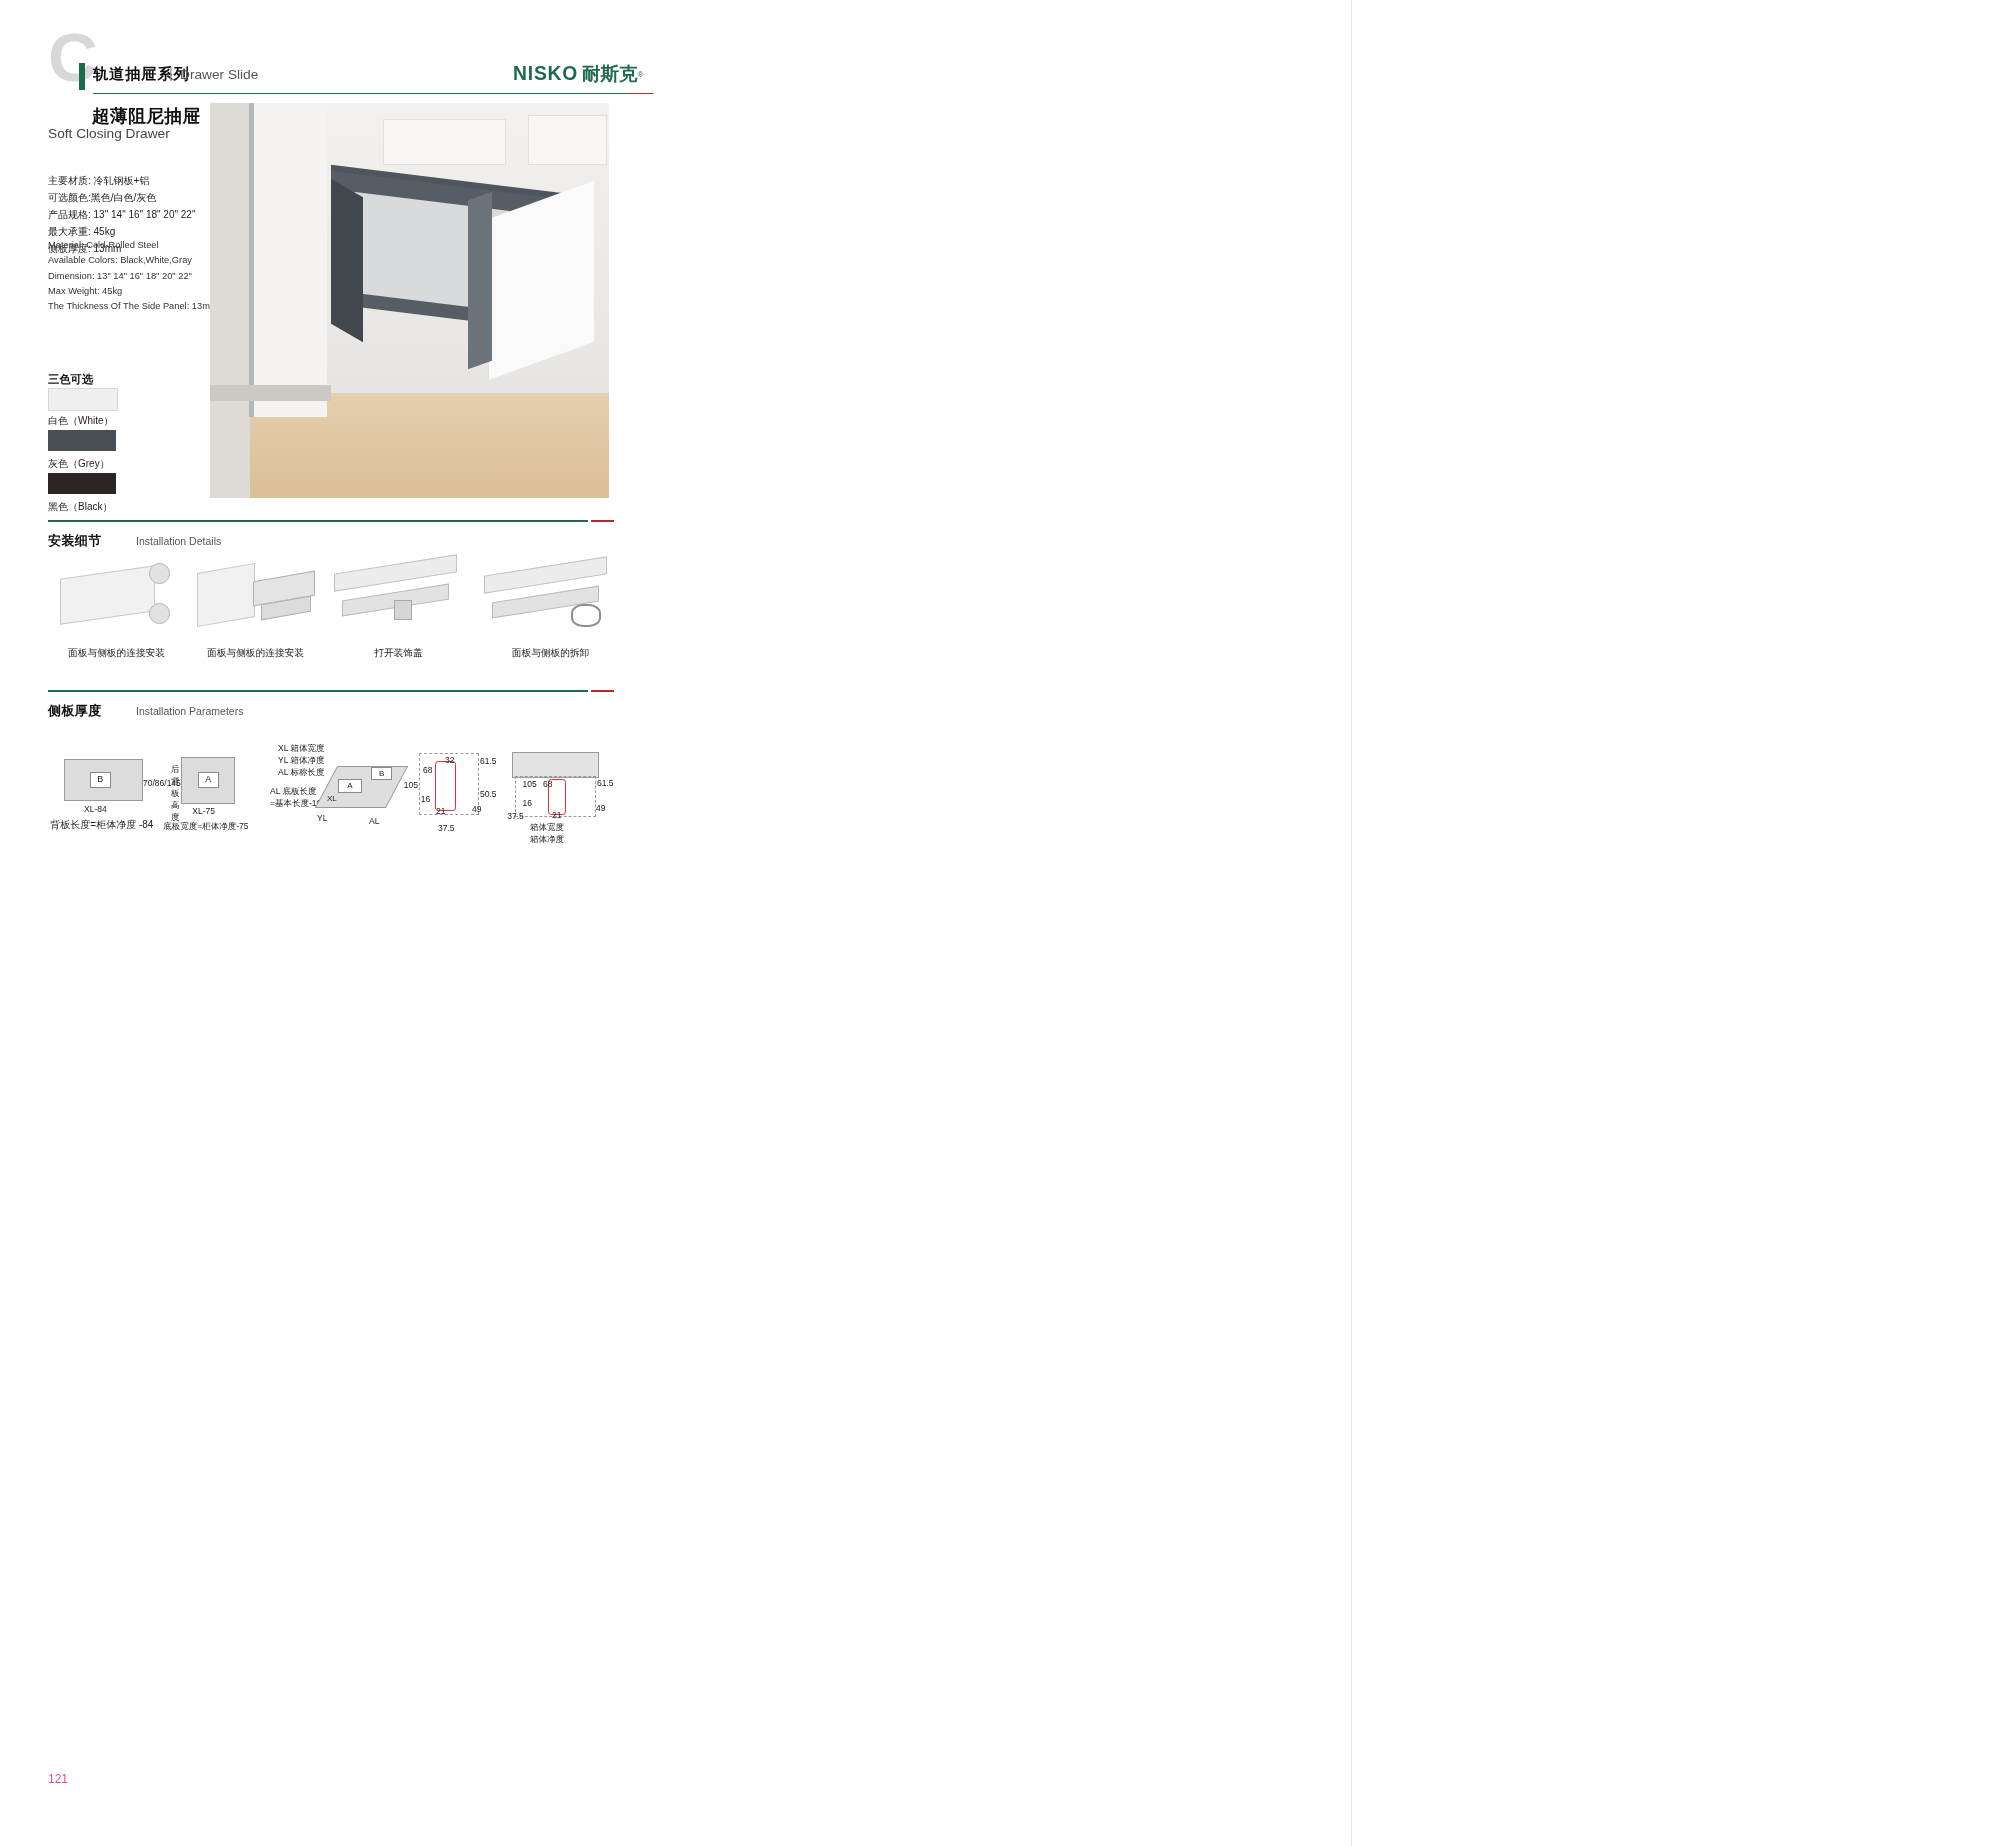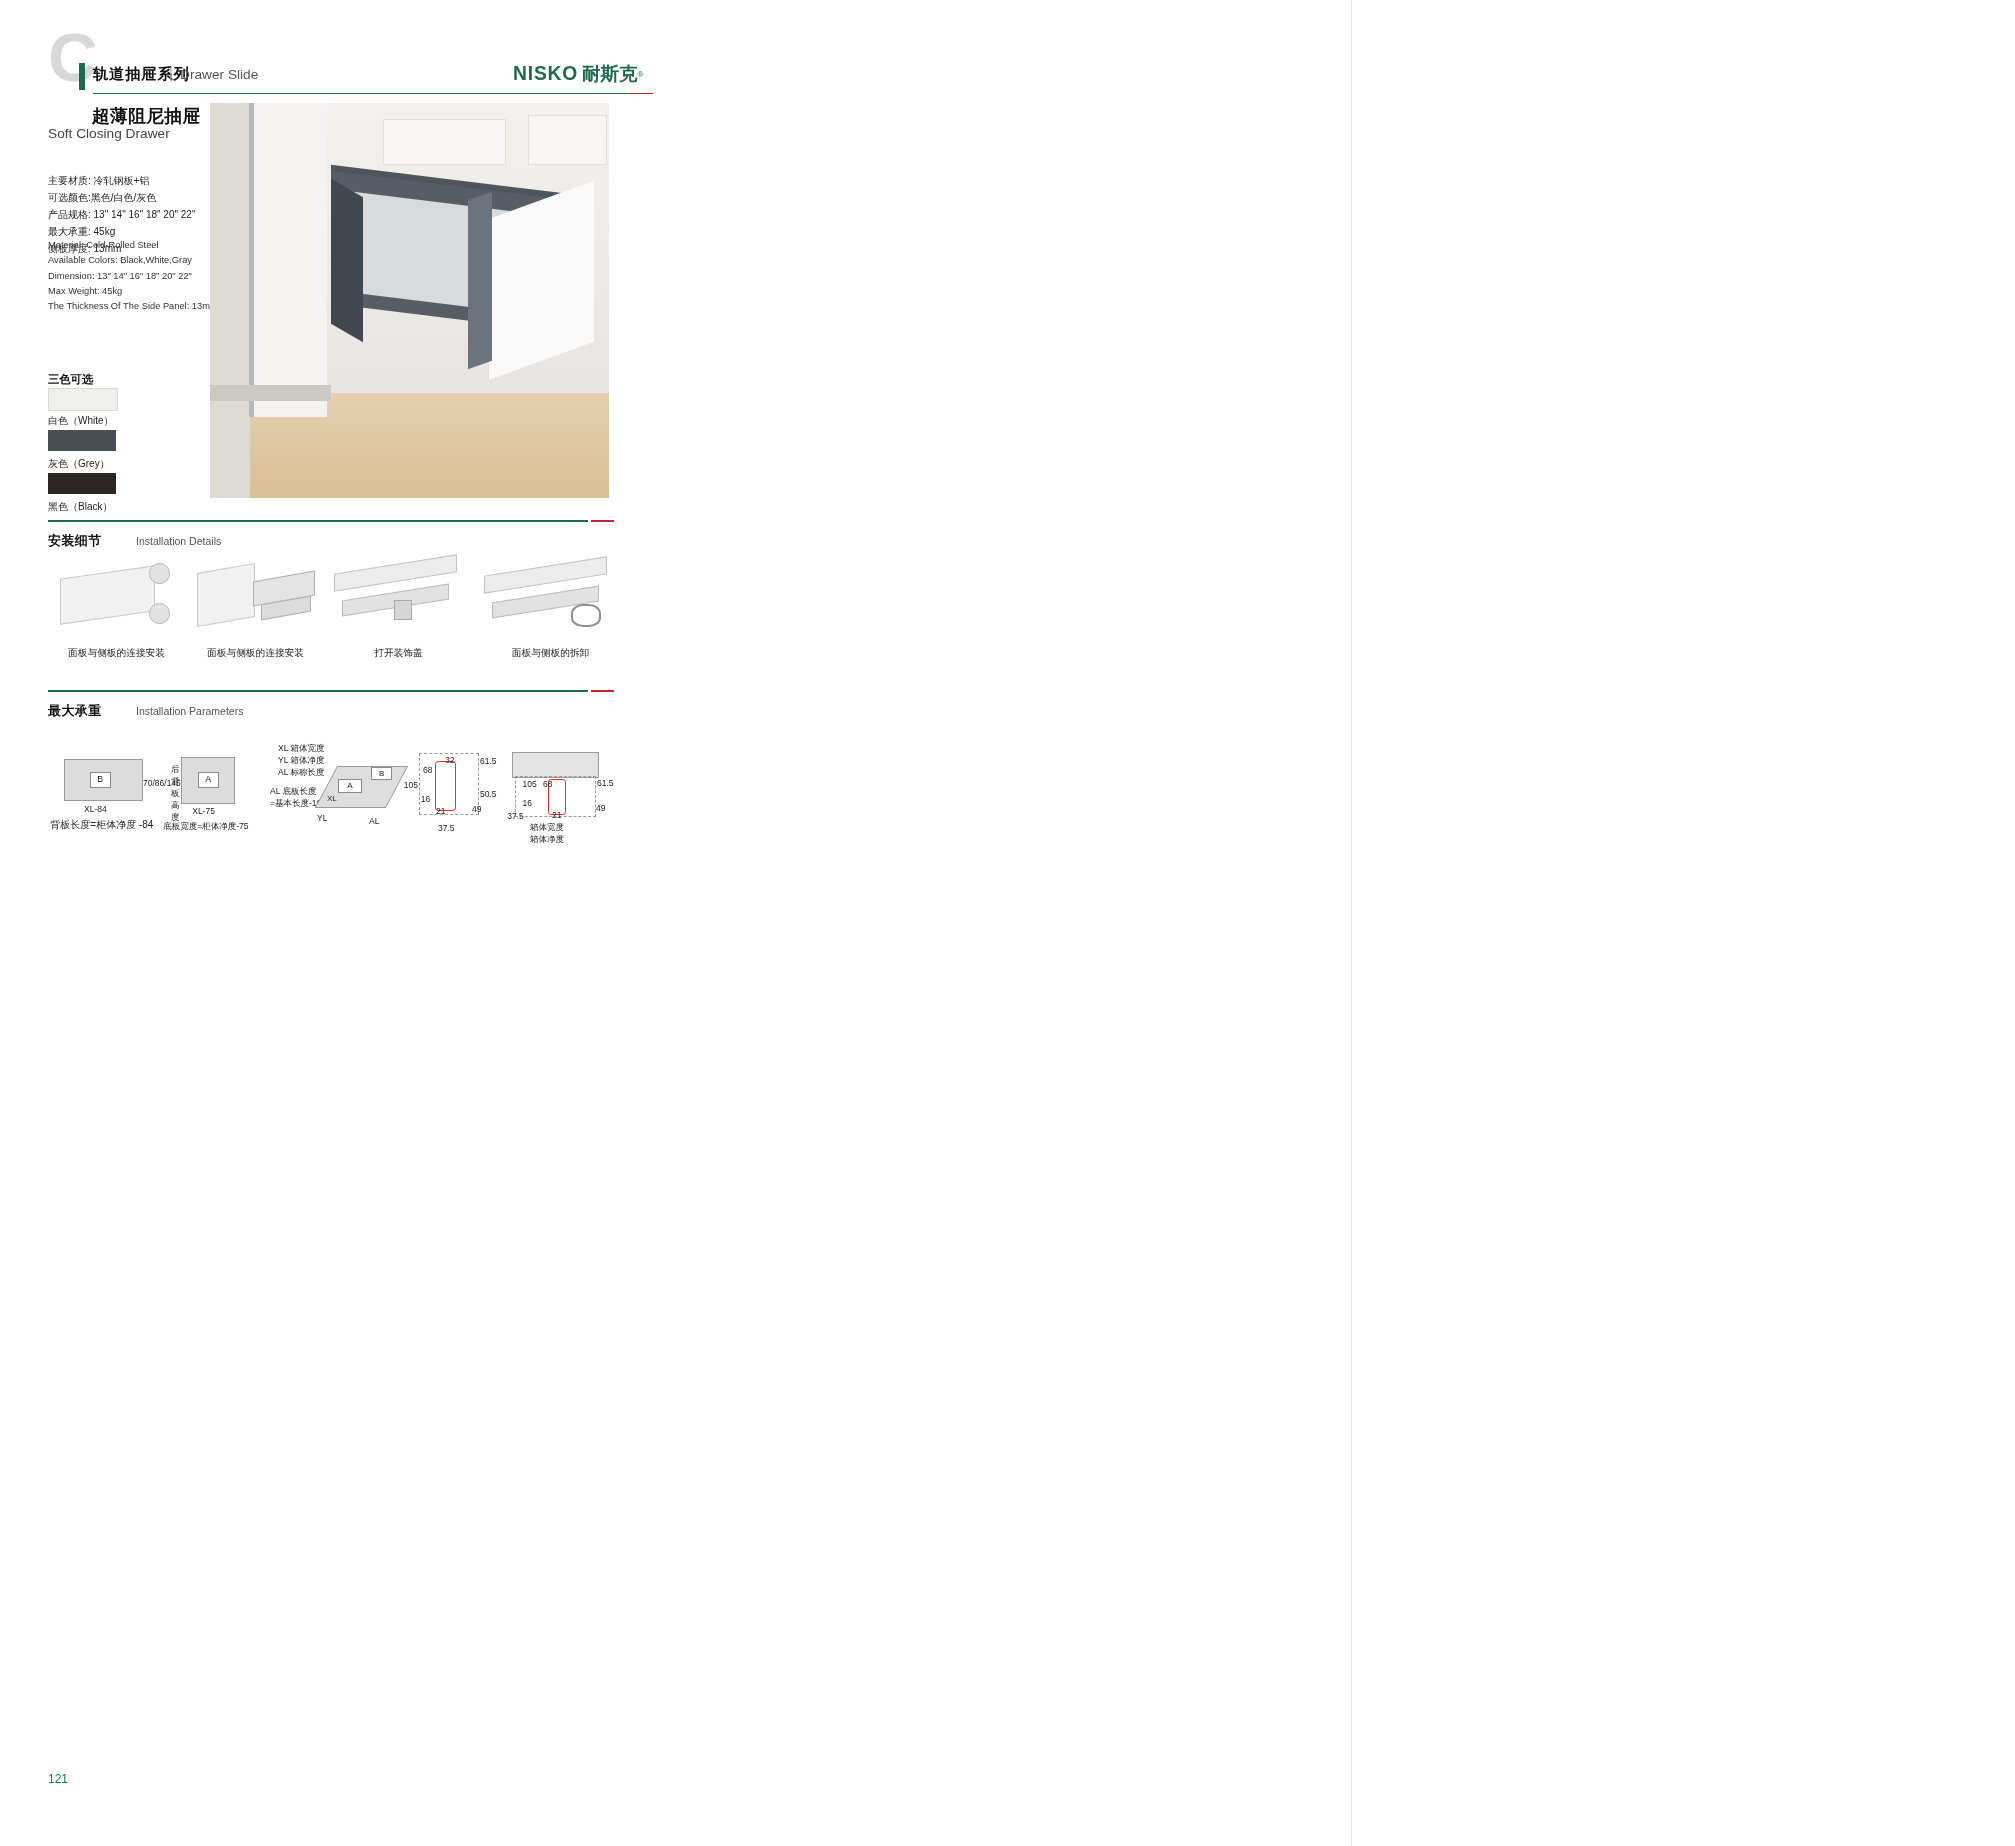--- a/index.html
+++ b/index.html
@@ -35,21 +35,21 @@
   .sw-lbl{position:absolute;font-size:10px;color:#222;}
 
   .sec{position:absolute;}
   .sec .line{position:absolute;left:0;top:0;height:1.6px;background:#1f6a4d;}
   .sec .line-red{position:absolute;top:0;height:1.6px;background:#c0252c;}
   .sec .cn{position:absolute;left:0;top:12px;font-size:13px;font-weight:700;color:#111;letter-spacing:0.4px;}
   .sec .en{position:absolute;top:14.5px;font-size:10.5px;color:#555;}
 
   .diagcap{position:absolute;font-size:9.7px;color:#222;text-align:center;}
 
-  .pgnum{position:absolute;font-size:12px;color:#15803d;}
+  .pgnum{position:absolute;font-size:12px;color:#ec4899;}
 
   
   .ph-abs{position:absolute;}
 </style>
 </head>
 <body>
 
 <div class="page page-left">
 
   <div class="hdr" style="left:48px;top:24px;width:1169px;">
@@ -137,21 +137,21 @@
   </div>
 
   <div class="diagcap" style="left:56px;top:647px;width:121px;">面板与侧板的连接安装</div>
   <div class="diagcap" style="left:193px;top:647px;width:125px;">面板与侧板的连接安装</div>
   <div class="diagcap" style="left:334px;top:647px;width:129px;font-family:Liberation Mono, monospace;">打开装饰盖</div>
   <div class="diagcap" style="left:484px;top:647px;width:133px;">面板与侧板的拆卸</div>
 
   <div class="sec" style="left:48px;top:690px;width:564px;">
     <div class="line" style="width:540px;"></div>
     <div class="line-red" style="left:543px;width:23.4px;"></div>
-    <div class="cn">最大承重</div>
+    <div class="cn">侧板厚度</div>
     <div class="en" style="left:88px;">Installation Parameters</div>
   </div>
 
   <div class="ph-abs" style="left:60px;top:753px;width:121px;height:77px;">
     <div class="ph-abs" style="left:4px;top:6.4px;width:77px;height:40px;background:#dcdcdc;border:0.8px solid #9a9a9a;"></div>
     <div class="ph-abs" style="left:30px;top:19.3px;width:18.5px;height:13.7px;background:#fff;border:0.8px solid #8a8a8a;font-size:8.9px;text-align:center;line-height:13.7px;">B</div>
     <div class="ph-abs" style="left:83px;top:10.5px;font-size:8.5px;color:#222;margin-left:28px;">后背板高度</div>
     <div class="ph-abs" style="left:83px;top:25px;font-size:8.5px;color:#222;">70/86/145</div>
     <div class="ph-abs" style="left:24px;top:51px;font-size:8.5px;color:#222;">XL-84</div>
     <div class="ph-abs" style="left:-9.7px;top:65px;font-size:10px;color:#222;">背板长度=柜体净度 -84</div>

